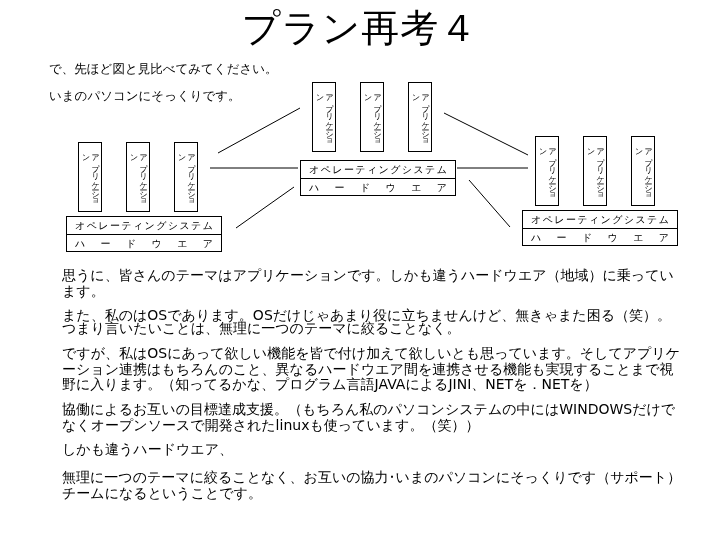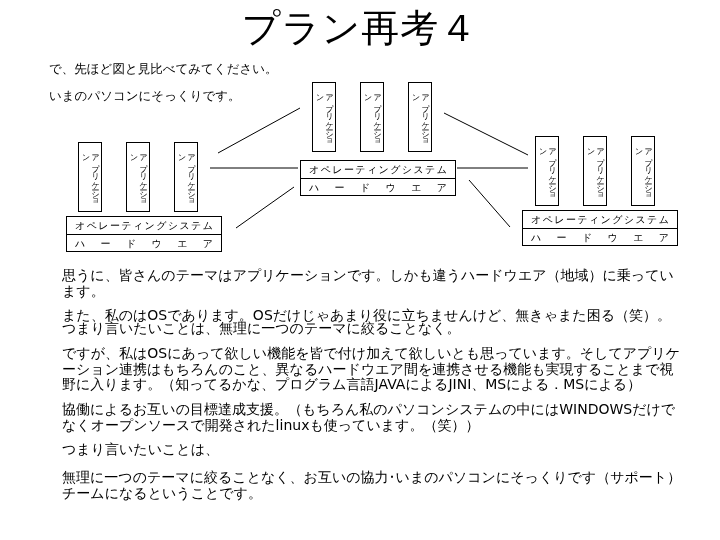--- a/index.html
+++ b/index.html
@@ -120,17 +120,17 @@
       <span>ウ</span>
       <span>エ</span>
       <span>ア</span>
     </div>
 </div>
 
 <div class="para" style="top:268px">思うに、皆さんのテーマはアプリケーションです。しかも違うハードウエア（地域）に乗っています。</div>
 <div class="para" style="top:308px">また、私のはOSであります。OSだけじゃあまり役に立ちませんけど、無きゃまた困る（笑）。</div>
 <div class="para" style="top:321px">つまり言いたいことは、無理に一つのテーマに絞ることなく。</div>
 <div class="para" style="top:346px">
-  <span class="bold">ですが、</span><span>私はOSにあって欲しい機能を皆で付け加えて欲しいとも思っています。そしてアプリケーション連携はもちろんのこと、異なるハードウエア間を連携させる機能も実現することまで視野に入ります。（知ってるかな、プログラム言語JAVAによるJINI、MSによる．MSによる）</span>
+  <span class="bold">ですが、</span><span>私はOSにあって欲しい機能を皆で付け加えて欲しいとも思っています。そしてアプリケーション連携はもちろんのこと、異なるハードウエア間を連携させる機能も実現することまで視野に入ります。（知ってるかな、プログラム言語JAVAによるJINI、NETを．NETを）</span>
 </div>
 <div class="para" style="top:402px">協働によるお互いの目標達成支援。（もちろん私のパソコンシステムの中にはWINDOWSだけでなくオープンソースで開発されたlinuxも使っています。（笑））</div>
-<div class="para" style="top:442px">つまり言いたいことは、</div>
+<div class="para" style="top:442px">しかも違うハードウエア、</div>
 <div class="para bold" style="top:470px">無理に一つのテーマに絞ることなく、お互いの協力･いまのパソコンにそっくりです（サポート）チームになるということです。</div>
 
 </body></html>

